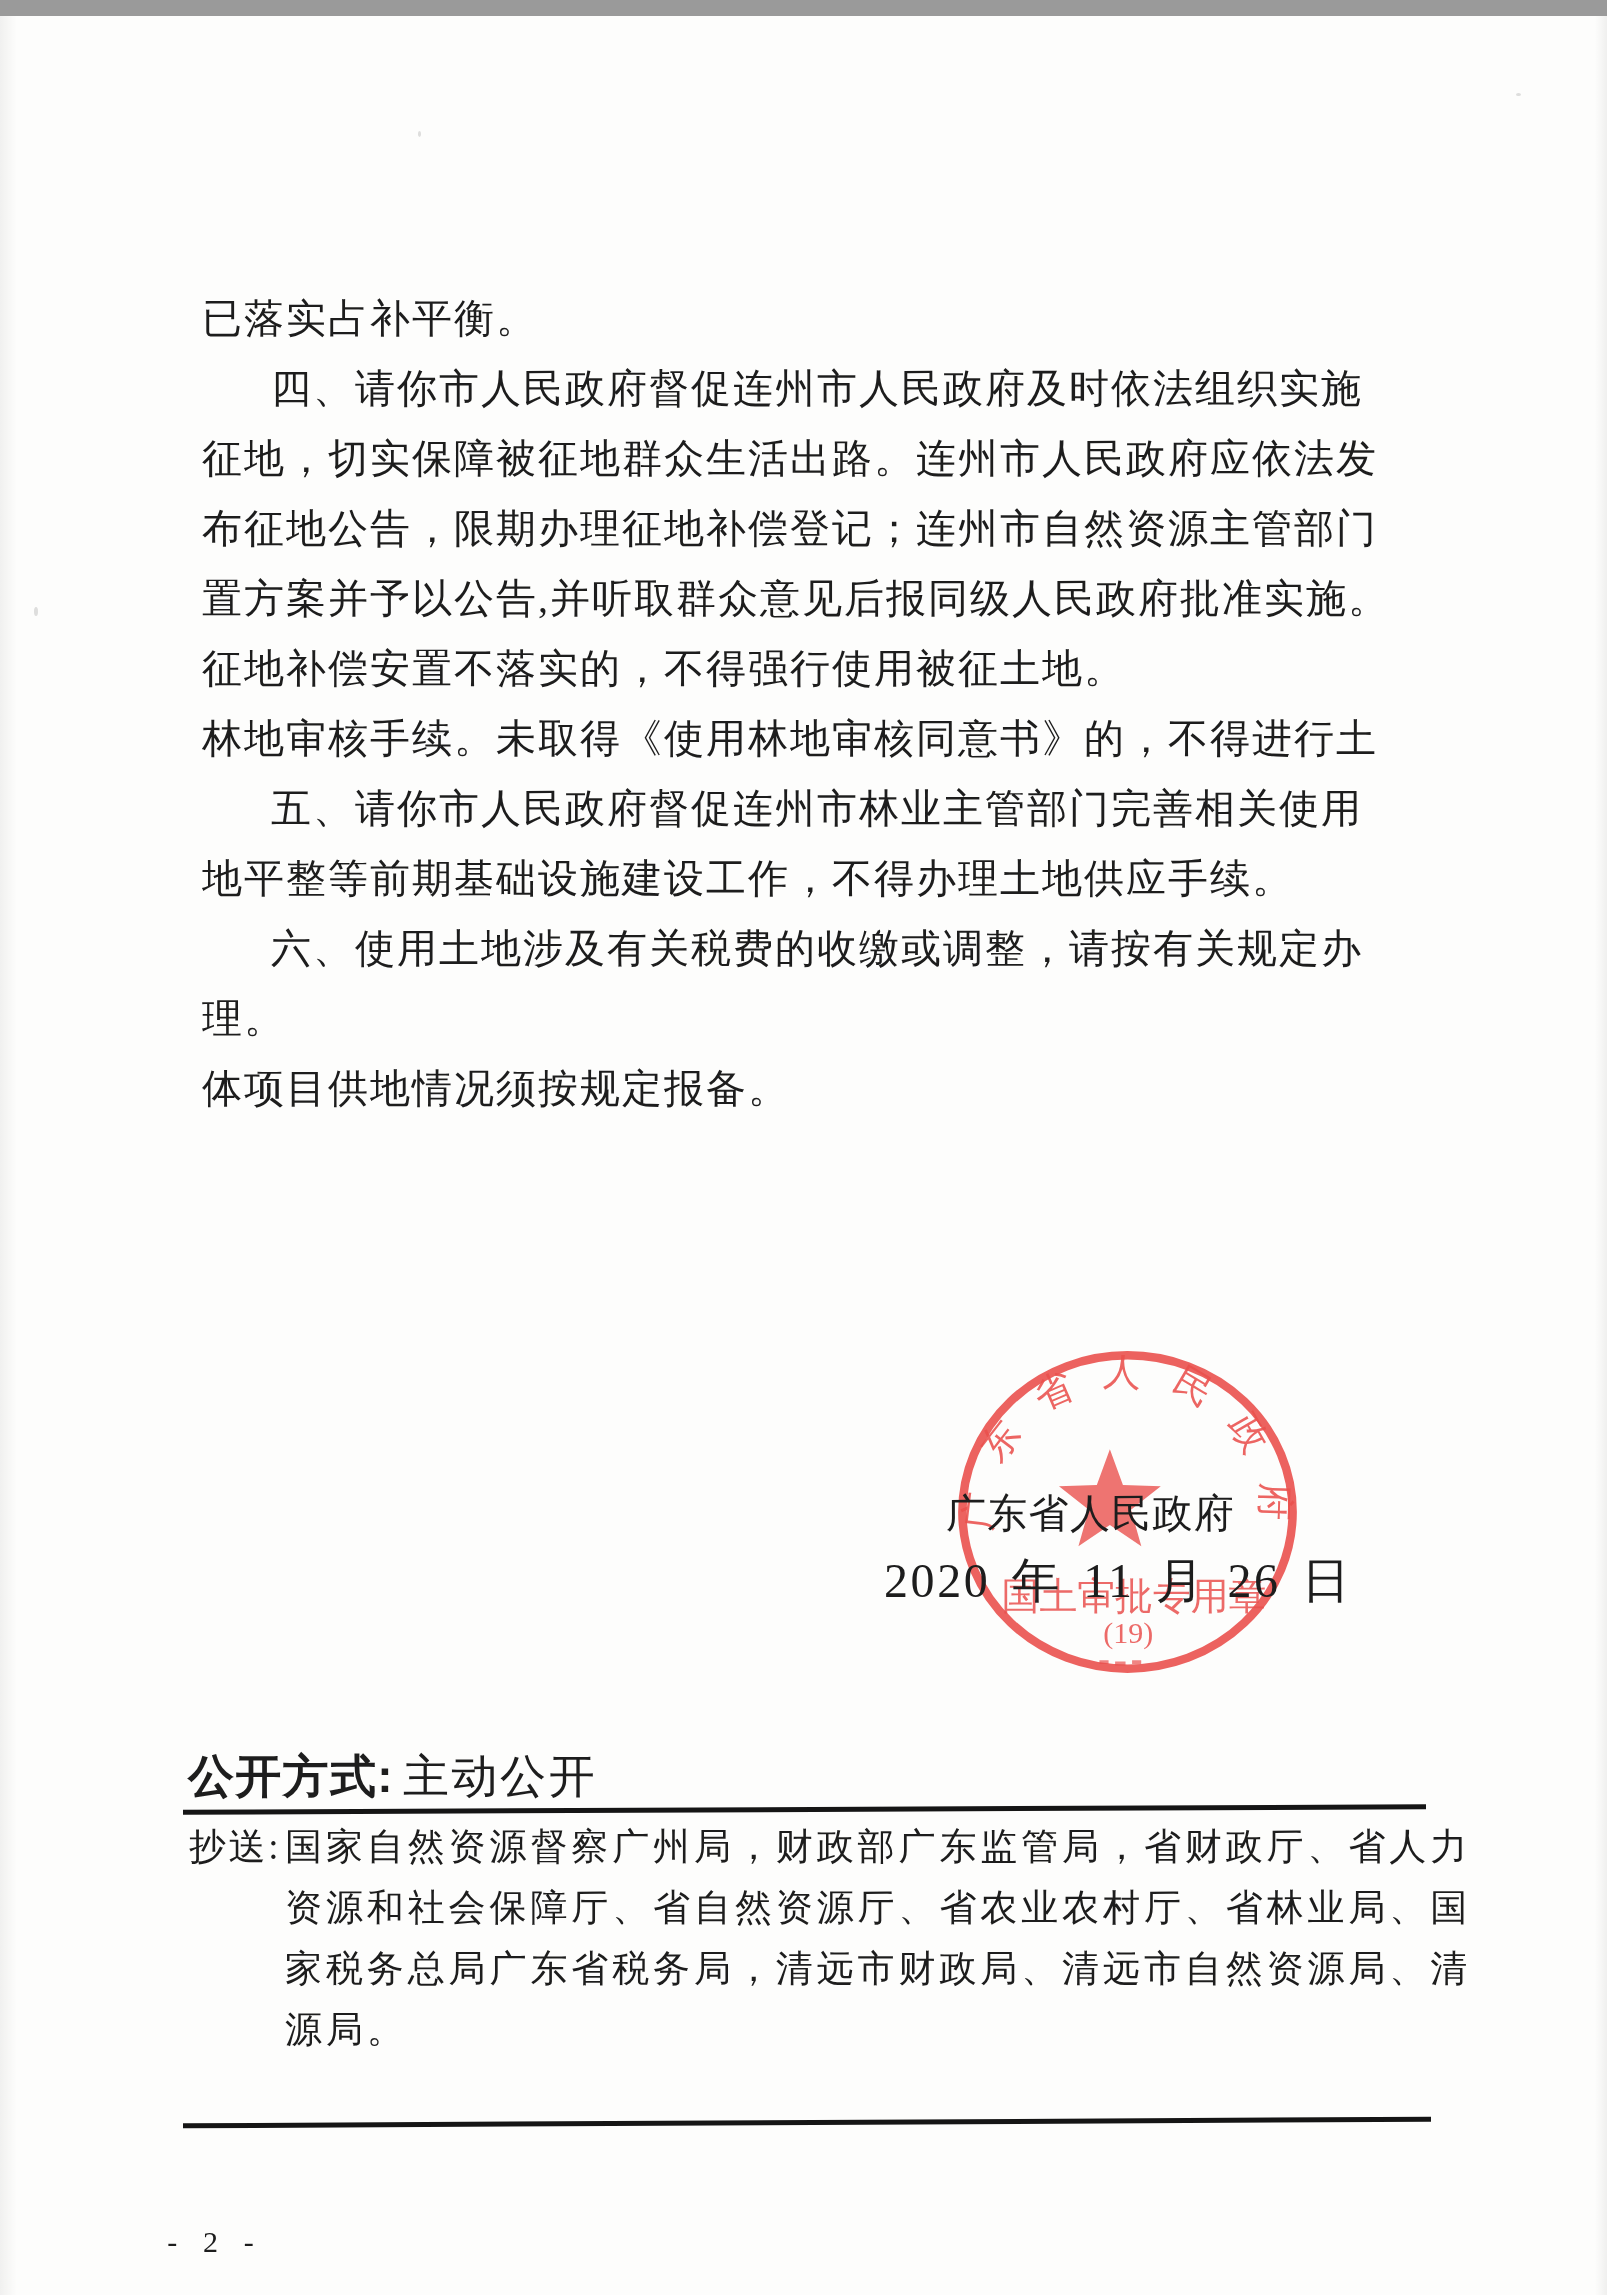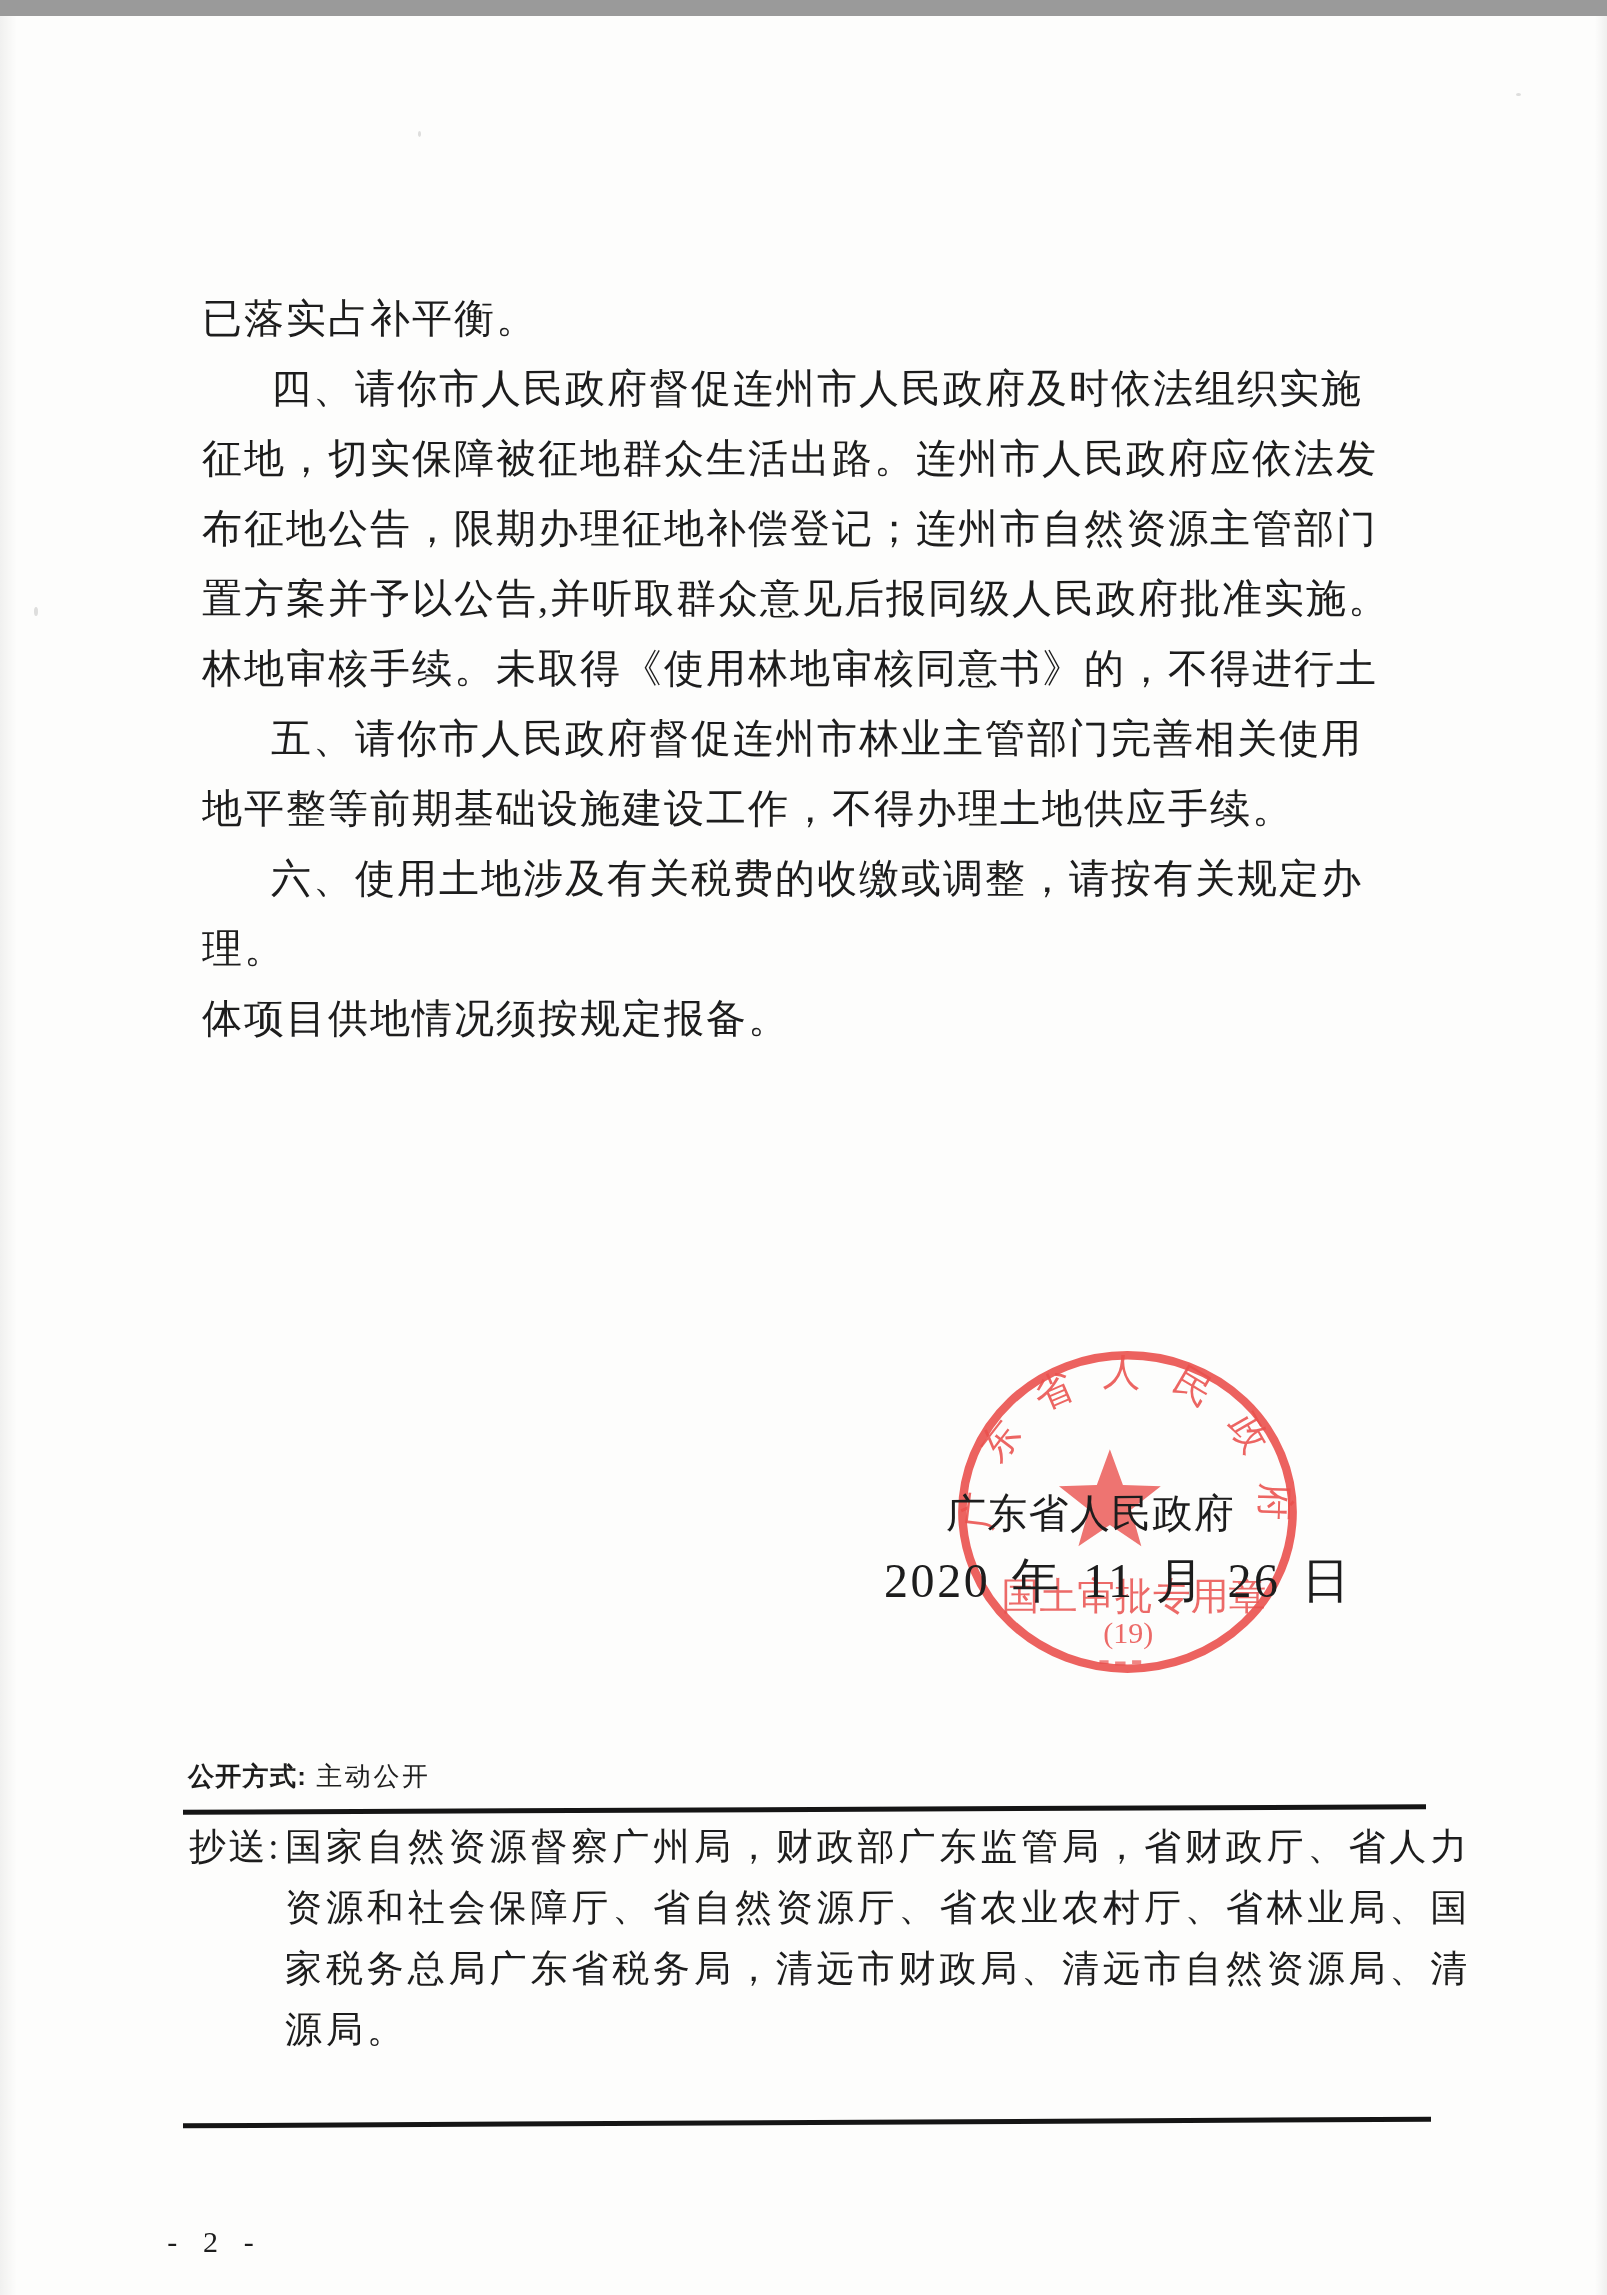--- a/index.html
+++ b/index.html
@@ -41,21 +41,21 @@
     font-size:48px;line-height:42px;letter-spacing:2.6px;word-spacing:6.5px;
     white-space:nowrap;z-index:3;
   }
 
   
   .seal{position:absolute;left:948px;top:1325px;width:359px;height:342px;z-index:2;opacity:.92;}
 
   
   .pub-row{
     position:absolute;left:188px;top:1739px;
-    font-size:26px;line-height:43px;white-space:nowrap;
+    font-size:46px;line-height:43px;white-space:nowrap;
   }
   .pub-label{
     font-family:"Liberation Sans","DejaVu Sans",sans-serif;
     font-weight:bold;letter-spacing:1.3px;
   }
   .pub-value{letter-spacing:2.6px;margin-left:9.1px;}
 
   .rule-top{
     position:absolute;left:183px;top:1791px;width:1243px;height:4.6px;
     background:#151515;transform:rotate(-0.25deg);
@@ -90,20 +90,21 @@
   <div class="speck" style="left:418px;top:115px;width:3.3px;height:5.9px;"></div>
   <div class="speck" style="left:1516px;top:77px;width:5.2px;height:3.3px;"></div>
   <div class="speck" style="left:34px;top:591px;width:3.9px;height:9.1px;"></div>
 
   <div class="body-text">
     <div class="body-line">已落实占补平衡。</div>
     <div class="body-line indent">四、请你市人民政府督促连州市人民政府及时依法组织实施</div>
     <div class="body-line">征地，切实保障被征地群众生活出路。连州市人民政府应依法发</div>
     <div class="body-line">布征地公告，限期办理征地补偿登记；连州市自然资源主管部门</div>
     <div class="body-line">置方案并予以公告,并听取群众意见后报同级人民政府批准实施。</div>
+    <div class="body-line">征地补偿安置不落实的，不得强行使用被征土地。</div>
     <div class="body-line">林地审核手续。未取得《使用林地审核同意书》的，不得进行土</div>
     <div class="body-line indent">五、请你市人民政府督促连州市林业主管部门完善相关使用</div>
     <div class="body-line">地平整等前期基础设施建设工作，不得办理土地供应手续。</div>
     <div class="body-line indent">六、使用土地涉及有关税费的收缴或调整，请按有关规定办</div>
     <div class="body-line">理。</div>
     <div class="body-line">体项目供地情况须按规定报备。</div>
   </div>
 
   <svg class="seal" viewBox="0 0 550 524">
     <defs>

